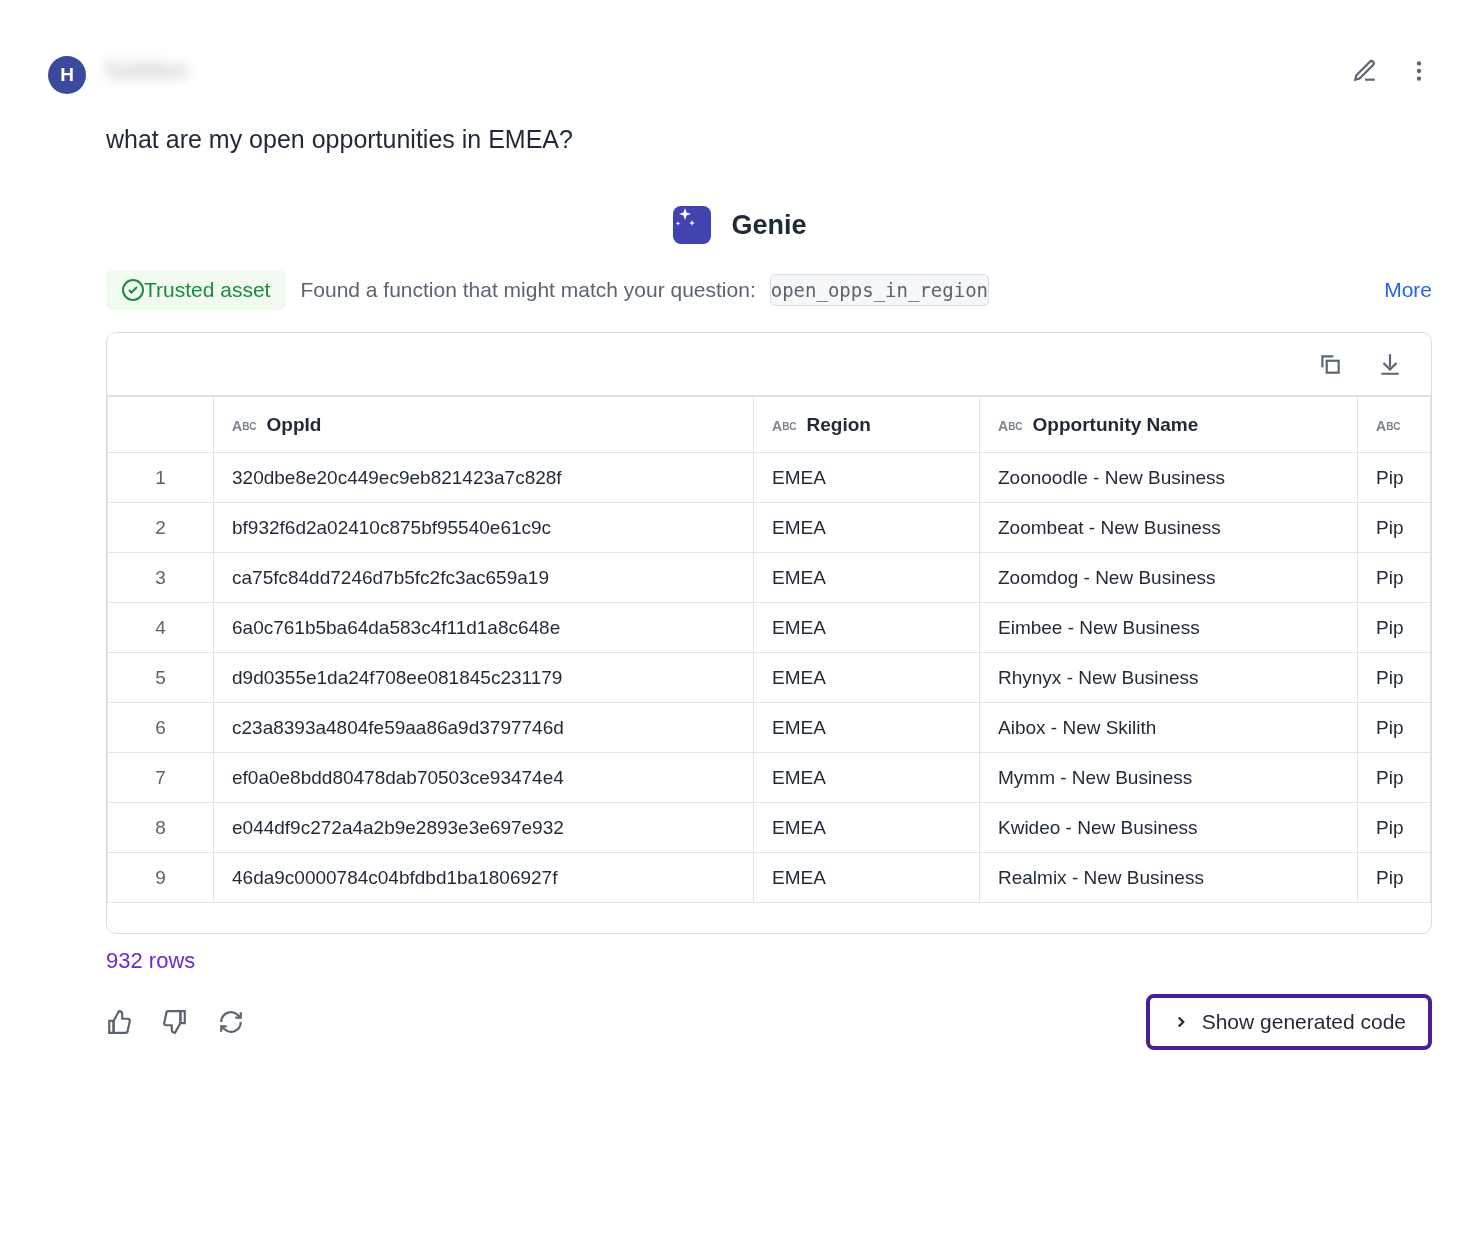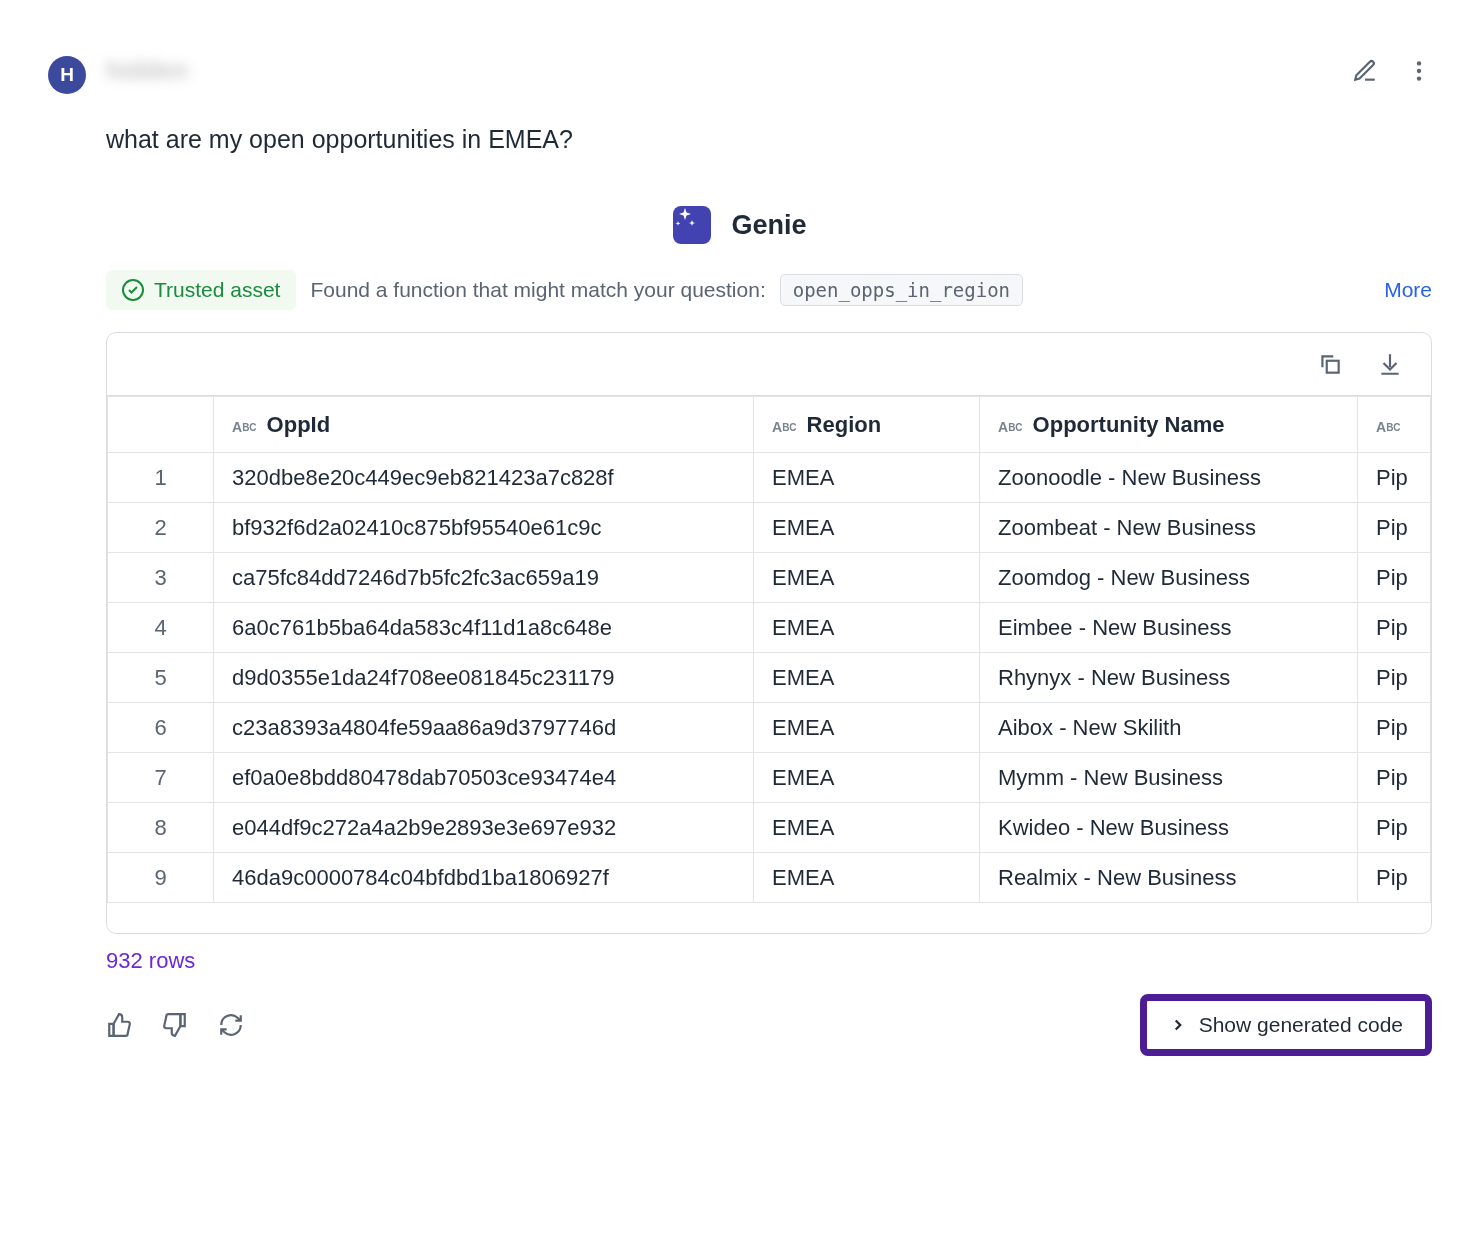--- a/index.html
+++ b/index.html
@@ -12,43 +12,43 @@
 .genie-icon { color: #fff; font-size: 22px; }
 .msg-body { flex: 1; min-width: 0; }
 .username-row { display: flex; align-items: center; }
 .username { font-weight: 600; font-size: 25px; color: #c9c9c9; filter: blur(6px); }
 .top-actions { margin-left: auto; display: flex; gap: 28px; align-items: center; color: #5a6472; }
 .icon-btn { cursor: pointer; }
 .question { font-size: 25px; color: #1f2937; margin-top: 40px; }
 .genie-row { display: flex; align-items: center; gap: 20px; margin-top: 52px; margin-bottom: 26px; justify-content: center; }
 .genie-title { font-weight: 700; font-size: 27px; }
 .info-bar { display: flex; align-items: center; gap: 14px; margin-left: 58px; margin-bottom: 22px; }
-.trusted-badge { display: flex; align-items: center; gap: 10px; background: #f1f9f1; padding: 8px 16px; border-radius: 6px; color: #1a8c3d; font-size: 21px; font-weight: 500; }
+.trusted-badge { display: flex; align-items: center; background: #f1f9f1; padding: 8px 16px; border-radius: 6px; color: #1a8c3d; font-size: 21px; font-weight: 500; }
 .check-circle { width: 22px; height: 22px; border: 2px solid #1a8c3d; border-radius: 50%; display: flex; align-items: center; justify-content: center; font-size: 14px; }
 .found-text { color: #5a6472; font-size: 21px; }
-.func-chip { background: #f6f7f8; border: 1px solid #d9dde1; border-radius: 5px; padding: 4px 12px; font-family: "SFMono-Regular", Consolas, monospace; font-size: 19px; color: #5a6472; }
+.func-chip { background: #f6f7f8; border: 1px solid #d9dde1; border-radius: 5px; padding: 4px 0; font-family: "SFMono-Regular", Consolas, monospace; font-size: 19px; color: #5a6472; }
 .more-link { color: #2563eb; font-size: 21px; margin-left: auto; cursor: pointer; }
 .results-panel { margin-left: 58px; border: 1px solid #d9dde1; border-radius: 10px; overflow: hidden; }
 .panel-toolbar { display: flex; justify-content: flex-end; gap: 34px; padding: 18px 28px; color: #5a6472; }
 .table-wrap { overflow: hidden; border-top: 1px solid #d9dde1; height: 538px; }
 table { border-collapse: collapse; width: 100%; table-layout: fixed; }
-th, td { border: 1px solid #e2e5e8; padding: 0 18px; text-align: left; font-size: 22px; white-space: nowrap; overflow: hidden; text-overflow: clip; }
+th, td { border: 1px solid #e2e5e8; padding: 0 18px; text-align: left; font-size: 19px; white-space: nowrap; overflow: hidden; text-overflow: clip; }
 th { font-weight: 700; background: #fff; height: 56px; }
 td { height: 50px; }
 .col-idx { width: 106px; text-align: center; color: #5a6472; }
 .col-oppid { width: 540px; }
 .col-region { width: 226px; }
 .col-oppname { width: 378px; }
 .type-icon { font-size: 14px; color: #7a838f; margin-right: 10px; font-weight: 700; position: relative; }
 .type-icon::before { content: "A"; font-size: 14px; }
 .type-icon::after { content: "BC"; font-size: 10px; position: relative; top: -1px; }
 .row-count { margin-left: 58px; margin-top: 14px; font-size: 22px; color: #6d28d9; }
 .footer-row { margin-left: 58px; margin-top: 20px; display: flex; align-items: center; gap: 30px; }
 .footer-icons { display: flex; gap: 30px; color: #5a6472; font-size: 24px; }
-.code-btn { margin-left: auto; border: 7px solid #4c1d95; border-radius: 8px; padding: 12px 22px; font-size: 21px; background: #fff; cursor: pointer; display: flex; align-items: center; gap: 12px; color: #1f2937; }
+.code-btn { margin-left: auto; border: 4px solid #4c1d95; border-radius: 8px; padding: 12px 22px; font-size: 21px; background: #fff; cursor: pointer; display: flex; align-items: center; gap: 12px; color: #1f2937; }
 svg { display: block; }
 </style>
 </head>
 <body>
 
 <div class="container">
   <div class="msg-row">
     <div class="avatar avatar-user">H</div>
     <div class="msg-body">
       <div class="username-row">

